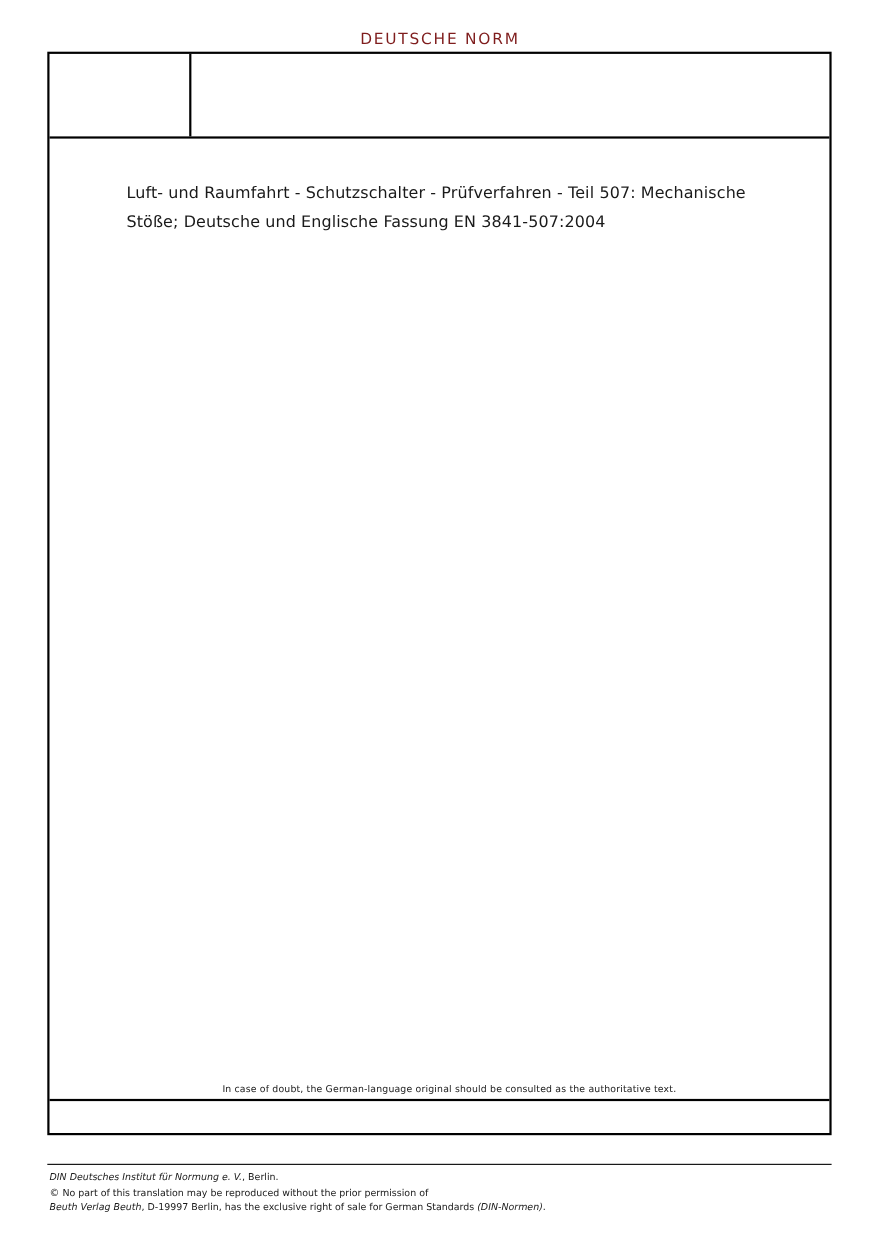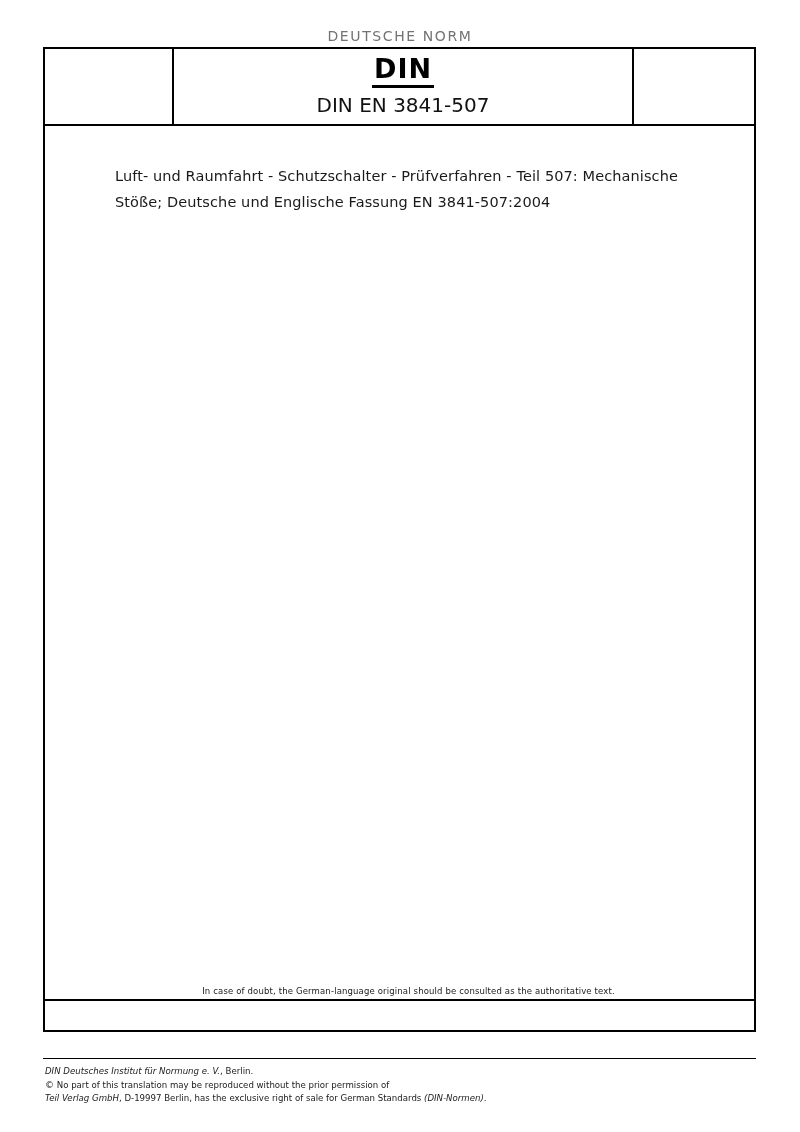--- a/index.html
+++ b/index.html
@@ -26,21 +26,21 @@
 
   
   .deutsche-norm {
     position: absolute;
     left: 0;
     top: 28px;
     width: 800px;
     text-align: center;
     font-size: 14px;
     letter-spacing: 1.6px;
-    color: #737373;
+    color: #7f1d1d;
     font-family: "DejaVu Sans", sans-serif;
   }
 
   
   .frame {
     position: absolute;
     left: 43px;
     top: 47px;
     width: 713px;
     height: 985px;
@@ -163,24 +163,20 @@
 <body>
 
 <div class="page">
 
   <div class="deutsche-norm">DEUTSCHE NORM</div>
 
   <div class="frame">
 
     <div class="header-band">
       <div class="header-cell-left"></div>
-      <div class="header-cell-center">
-        <div class="din-logo"><span>DIN</span></div>
-        <div class="din-number">DIN EN 3841-507</div>
-      </div>
       <div class="header-cell-right"></div>
     </div>
 
     <div class="title-block">Luft- und Raumfahrt - Schutzschalter - Prüfverfahren - Teil 507: Mechanische Stöße; Deutsche und Englische Fassung EN 3841-507:2004</div>
 
     <div class="doubt-note">In case of doubt, the German-language original should be consulted as the authoritative text.</div>
     <div class="doubt-note-rule"></div>
 
   </div>
 
@@ -188,17 +184,17 @@
 
   <div class="footer">
     <div class="line">
       <i>DIN Deutsches Institut für Normung e. V.</i><span>, Berlin.</span>
     </div>
     <div class="line">
       <span class="copy-mark">©</span>
       <span>No part of this translation may be reproduced without the prior permission of</span>
     </div>
     <div class="line">
-      <i>Teil Verlag GmbH</i><span>, D-19997 Berlin, has the exclusive right of sale for German Standards </span><i>(DIN-Normen)</i><span>.</span>
+      <i>Beuth Verlag Beuth</i><span>, D-19997 Berlin, has the exclusive right of sale for German Standards </span><i>(DIN-Normen)</i><span>.</span>
     </div>
   </div>
 
 </div>
 
 </body></html>

